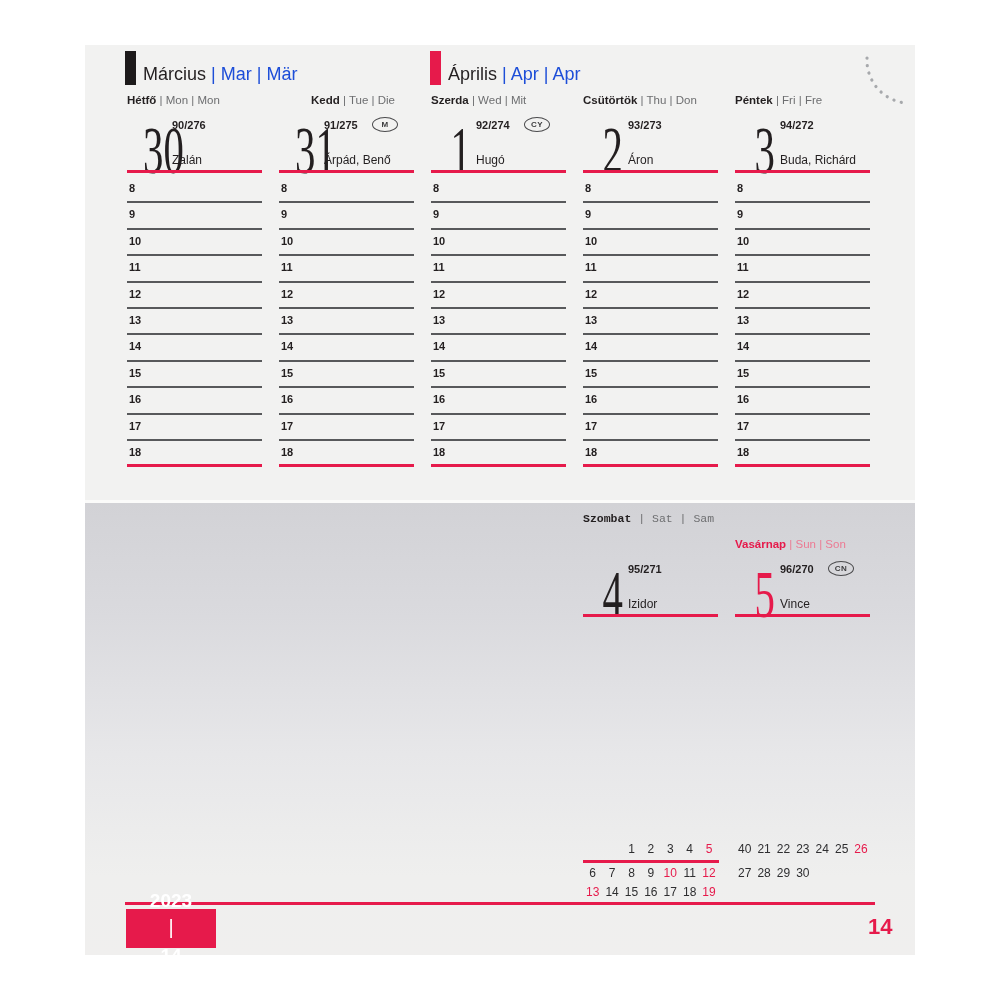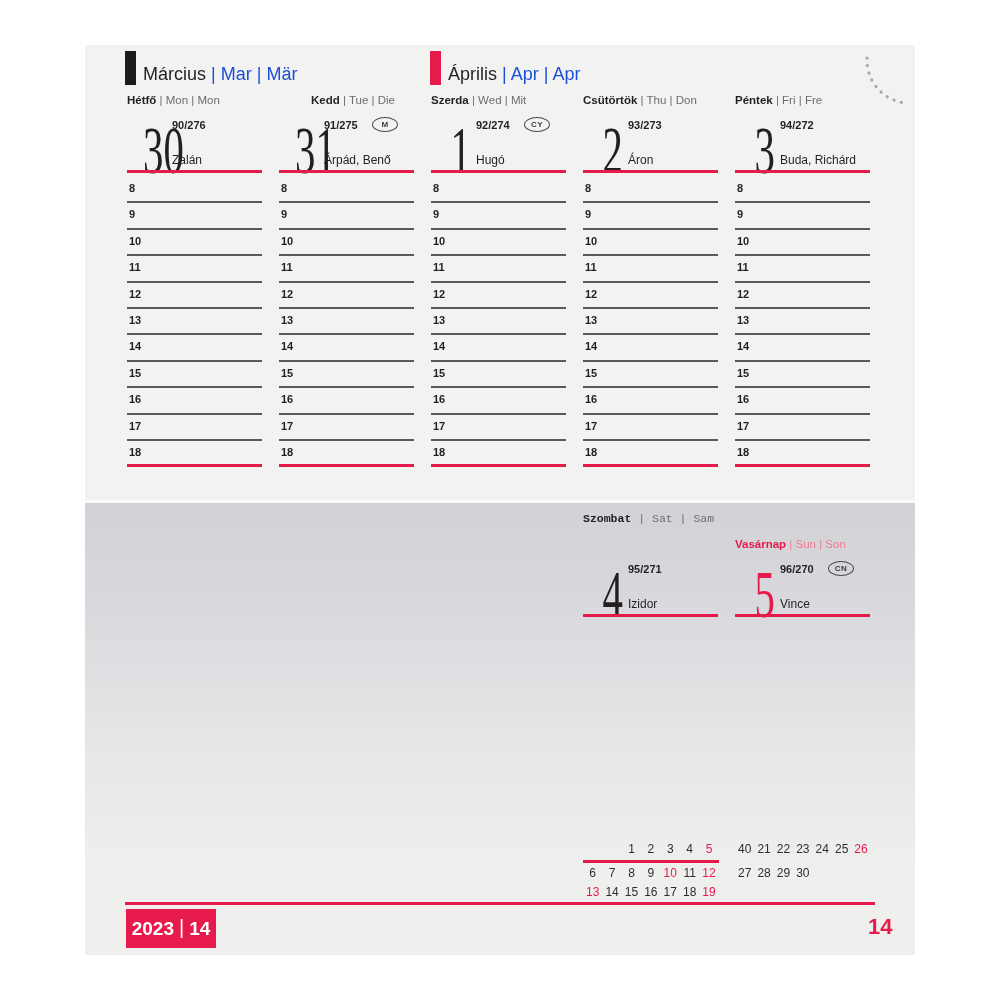--- a/index.html
+++ b/index.html
@@ -61,21 +61,21 @@
   .mc-row { display:flex; height:19px; }
   .mc-cell { width:19.4px; text-align:center; font-size:12px; line-height:19px; color:#2e2e30; }
   .mc-cell.red { color:#e61a4b; }
   .mc-sep { height:3px; margin:1px 0 1px 0; background:#e61a4b; }
   .mc-sep.blank { background:transparent; }
   
   .bottom-rule { position:absolute; left:40px; top:857px; width:750px; height:3px; background:#e61a4b; }
   .year-badge {
     position:absolute; left:41px; top:864px; width:90px; height:39px;
     background:#e61a4b; color:#ffffff; font-size:19px; font-weight:700;
-    display:flex; align-items:center; justify-content:center; gap:5px;
+    display:flex; align-items:center; justify-content:center; gap:5px;flex-direction:column;
   }
   .year-badge .sep { font-weight:400; font-size:20px; position:relative; top:-1px; }
   .pagenum { position:absolute; left:783px; top:869px; font-size:22px; font-weight:700; color:#e61a4b; }
   .arc { position:absolute; width:60px; height:60px; }
   .arc-top { left:770px; top:8px; }
   .arc-bottom { left:768px; top:846px; }
 </style>
 </head>
 <body>
 

